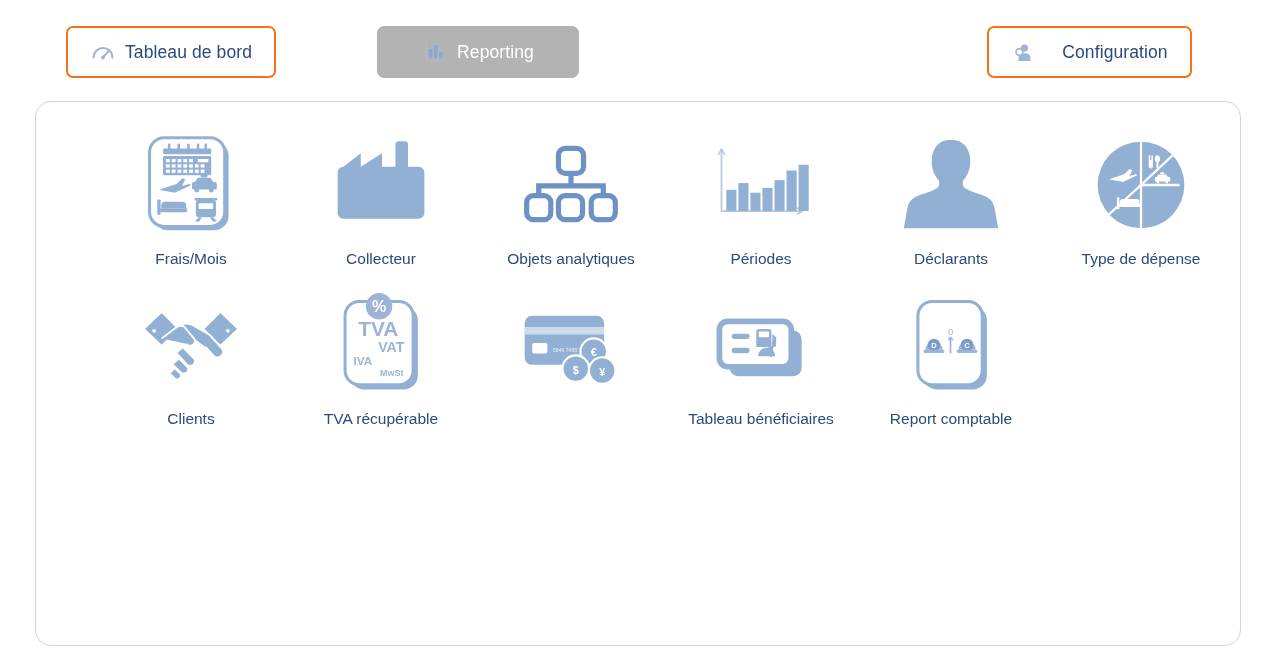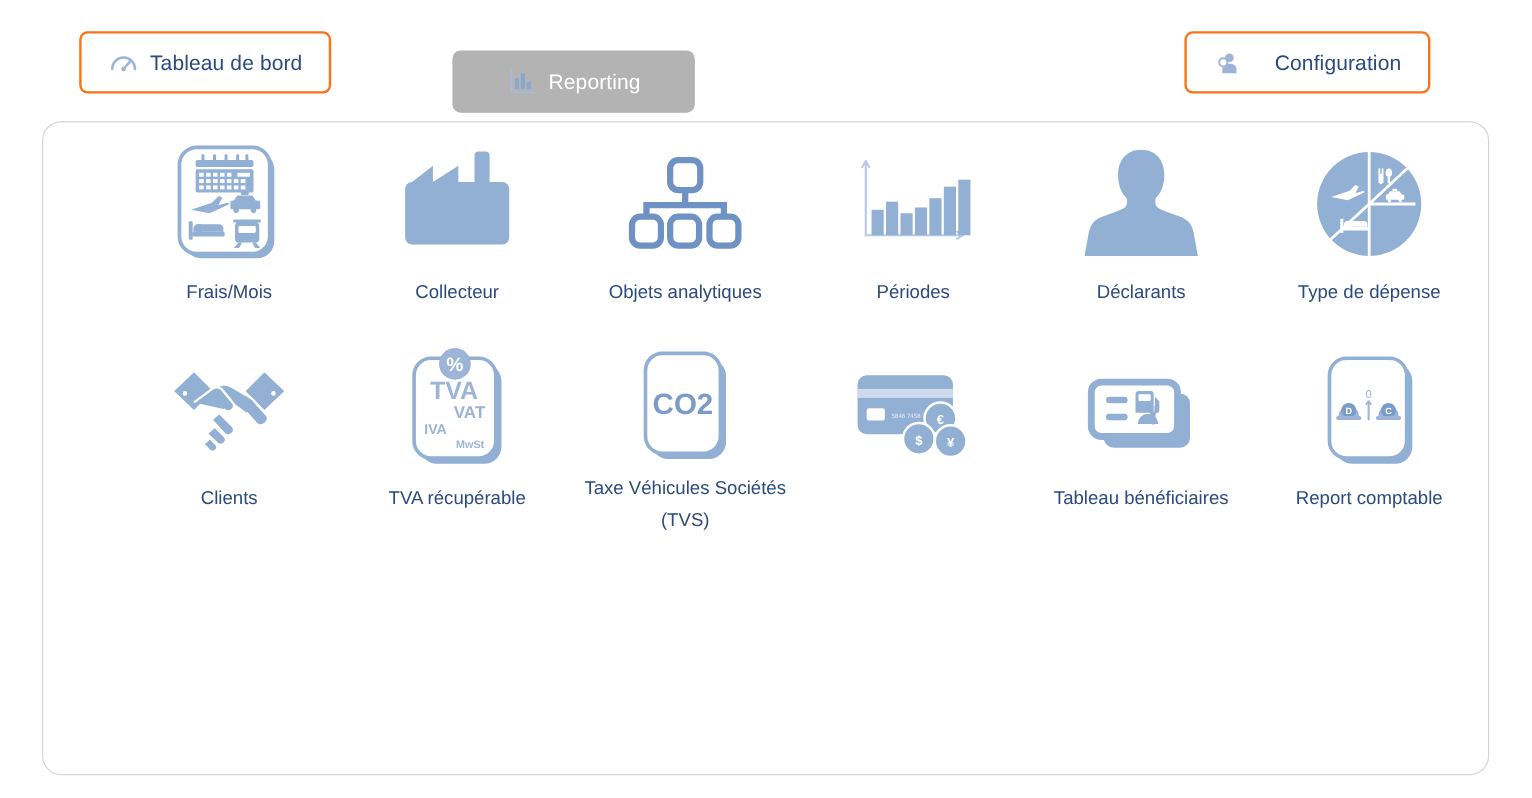--- a/index.html
+++ b/index.html
@@ -28,45 +28,45 @@
     background:#ffffff;
     border:2px solid #f97316;
     color:#2b4a7d;
   }
   .tab.active{
     background:#b3b3b3;
     border:1px solid #b3b3b3;
     color:#ffffff;
   }
   #tab-dashboard{left:66px;width:210px;}
-  #tab-reporting{left:377px;width:202px;margin-top:16px;}
+  #tab-reporting{left:377px;width:202px;}
   #tab-configuration{left:987px;width:205px;gap:25px;}
   .tab .tabicon{display:block;width:26px;height:26px;flex:0 0 26px;}
   .tab .tablabel{display:block;white-space:nowrap;}
 
   
   .panel{
     position:absolute;left:35px;top:101px;
     width:1206px;height:545px;
     box-sizing:border-box;
     border:1px solid #d5d5d5;
     border-radius:16px;
     background:#fff;
   }
 
   
   .grid{
-    position:absolute;left:0;top:1px;width:100%;height:100%;
+    position:absolute;left:0;top:16px;width:100%;height:100%;
     display:grid;
     grid-template-columns:repeat(6,190px);
     grid-auto-rows:160px;
     justify-content:start;
     padding:11px 0 0 60px;
     box-sizing:border-box;
-    row-gap:12px;
+    row-gap:0px;
   }
   .item{
     width:190px;
     display:flex;flex-direction:column;align-items:center;
     cursor:pointer;
   }
   .item .art{
     width:120px;height:112px;
     display:flex;align-items:center;justify-content:center;
     margin-bottom:5px;
@@ -311,30 +311,20 @@
           <text x="53" y="20" text-anchor="middle" font-family="'Liberation Sans',sans-serif" font-size="17" font-weight="bold" fill="#ffffff">%</text>
           <text x="31" y="45" font-family="'Liberation Sans',sans-serif" font-size="22" font-weight="bold" fill="#9db4d6">TVA</text>
           <text x="52" y="62" font-family="'Liberation Sans',sans-serif" font-size="15" font-weight="bold" fill="#9db4d6">VAT</text>
           <text x="26" y="76" font-family="'Liberation Sans',sans-serif" font-size="12.5" font-weight="bold" fill="#9db4d6">IVA</text>
           <text x="54" y="88" font-family="'Liberation Sans',sans-serif" font-size="9.5" font-weight="bold" fill="#9db4d6">MwSt</text>
         </svg>
       </div>
       <div class="caption">TVA récupérable</div>
     </div>
 
-    <div class="item">
-      <div class="art">
-        <svg viewBox="0 0 110 110" width="104" height="104">
-          <rect x="25" y="14" width="66" height="88" rx="15" fill="#92AFD4"></rect>
-          <rect x="20" y="9" width="66" height="88" rx="15" fill="#ffffff" stroke="#92AFD4" stroke-width="3.2"></rect>
-          <text x="53" y="62" text-anchor="middle" font-family="'Liberation Sans',sans-serif" font-size="26" font-weight="bold" fill="#7b9bc8">CO2</text>
-        </svg>
-      </div>
-      <div class="caption">Taxe Véhicules Sociétés (TVS)</div>
-    </div>
 
     <div class="item">
       <div class="art">
         <svg viewBox="0 0 110 110" width="104" height="104">
           <rect x="6" y="24" width="84" height="52" rx="8" fill="#92AFD4"></rect>
           <rect x="6" y="36" width="84" height="8" fill="#ffffff" opacity="0.55"></rect>
           <rect x="14" y="53" width="16" height="11" rx="2" fill="#ffffff"></rect>
           <text x="36" y="62" font-family="'Liberation Sans',sans-serif" font-size="5.4" fill="#ffffff" opacity="0.8">5846  7458  7235  1048  5</text>
           <g stroke="#ffffff" stroke-width="2.2">
             <circle cx="79" cy="62" r="14" fill="#92AFD4"></circle>

